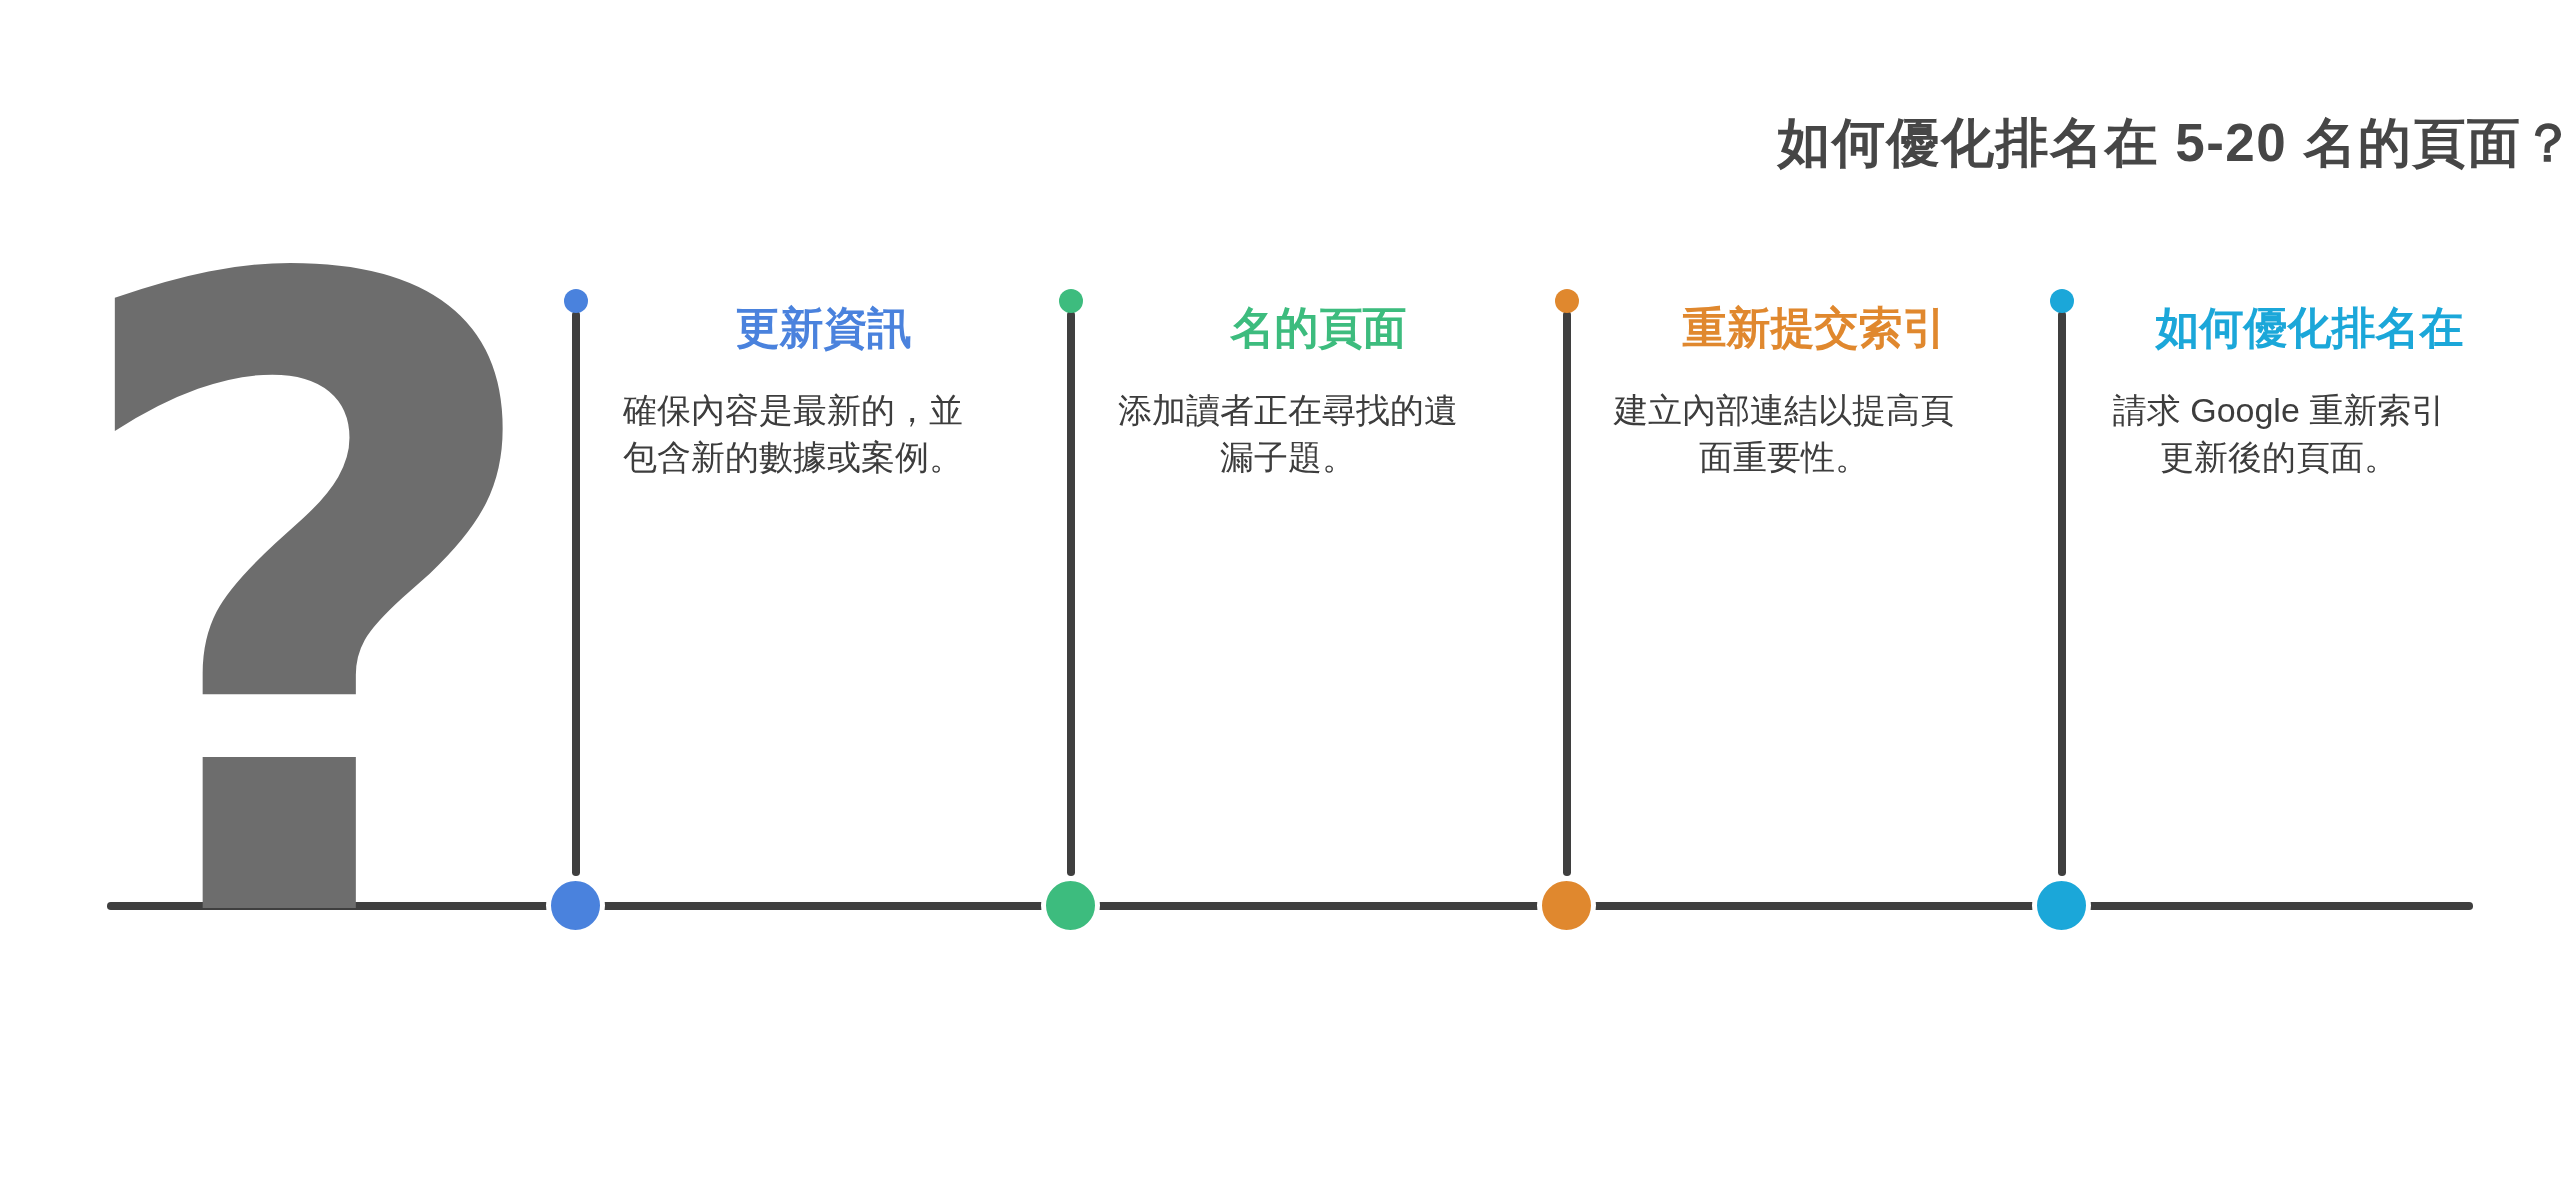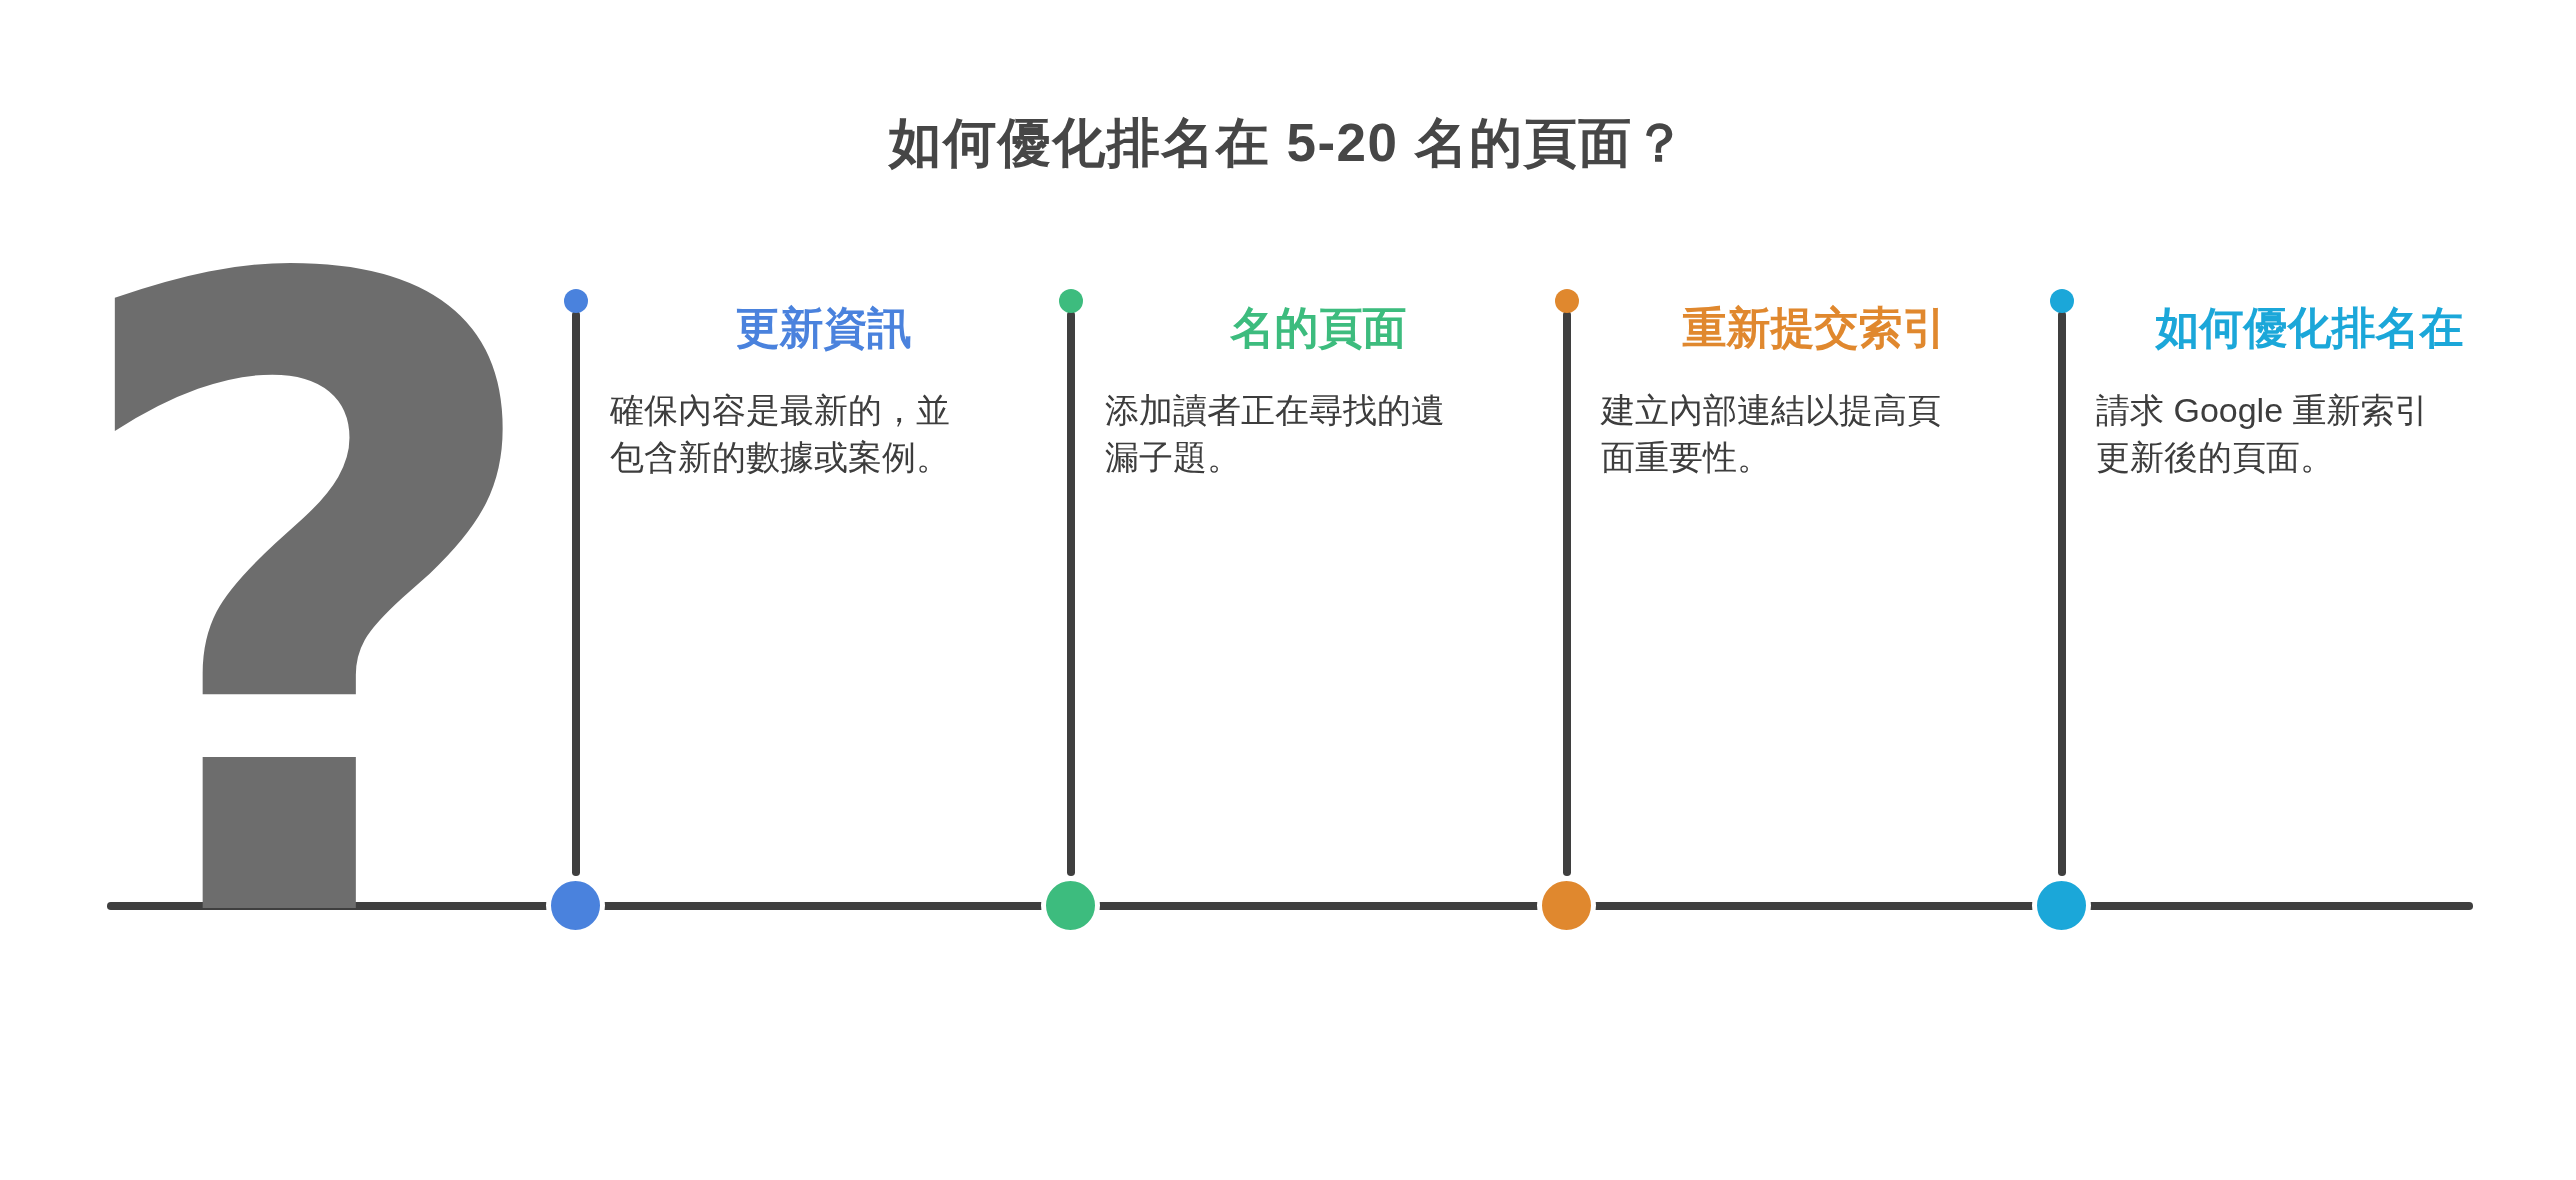--- a/index.html
+++ b/index.html
@@ -16,21 +16,21 @@
     font-family: "Liberation Sans", "DejaVu Sans", sans-serif;
   }
 
   
   .title {
     position: absolute;
     left: 0;
     top: 113px;
     width: 100%;
     margin: 0;
-    text-align: center;
+    text-align: right;
     font-size: 53px;
     line-height: 1.15;
     font-weight: 700;
     color: var(--title-text, #464646);
     letter-spacing: 1.5px;
   }
 
   
   .qmark {
     position: absolute;
@@ -118,20 +118,21 @@
   .step-desc {
     position: absolute;
     left: 34px;
     top: 387px;
     margin: 0;
     width: 366px;
     font-size: 34px;
     line-height: 47px;
     font-weight: 400;
     color: var(--text, #3d3d3d);
+    text-align: center;
   }
 </style>
 </head>
 <body>
 
 <div class="canvas">
 
   <h1 class="title">如何優化排名在 5-20 名的頁面？</h1>
 
   <div class="qmark">?</div>

